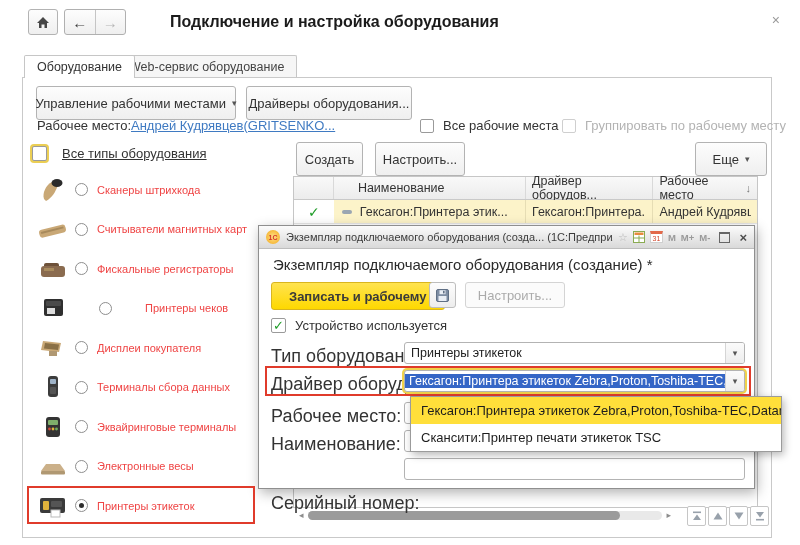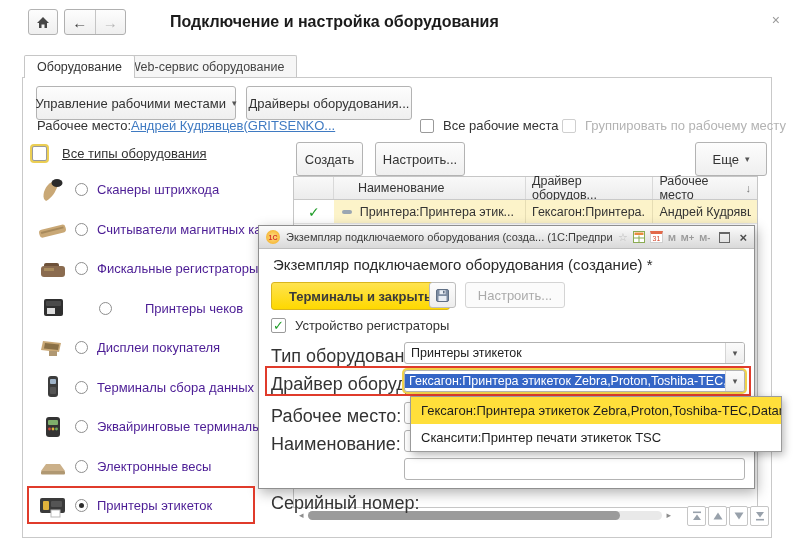--- a/index.html
+++ b/index.html
@@ -31,21 +31,21 @@
       display:inline-flex;align-items:center;justify-content:center;box-sizing:border-box;}
   .checkbox.disabled{border-color:#cfcfcf;}
   .checkbox.focused{box-shadow:0 0 0 2px #ebce54;}
   .lbl-disabled{color:#b3b3b3;}
   
   .side-item{position:absolute;left:8px;width:252px;height:39px;display:flex;align-items:center;cursor:default;}
   .side-icon{width:44px;display:flex;justify-content:center;}
   .radio{width:13px;height:13px;border:1px solid #8e8e8e;border-radius:50%;background:#fff;
       margin-right:9px;display:inline-flex;align-items:center;justify-content:center;box-sizing:border-box;flex:none;}
   .radio.sel::after{content:'';width:5px;height:5px;border-radius:50%;background:#2e2e2e;}
-  .side-label{font-size:13px;color:#4c1d95;white-space:nowrap;}
+  .side-label{font-size:11px;color:#ef4444;white-space:nowrap;}
   .red-box{border:2px solid #e03b2b;box-sizing:border-box;pointer-events:none;z-index:26;}
   
   .table{left:270px;top:98px;width:465px;height:332px;border:1px solid #c6c6c6;box-sizing:border-box;background:#fff;}
   .thead{display:flex;height:22px;background:linear-gradient(#f9f9f9,#ececec);border-bottom:1px solid #c9c9c9;
       font-size:12.5px;color:#333;}
   .th{display:flex;align-items:center;padding:0 6px;border-right:1px solid #d9d9d9;box-sizing:border-box;}
   .trow{display:flex;height:23px;font-size:12.5px;border-bottom:1px solid #e7e7e7;}
   .td{display:flex;align-items:center;padding:0 6px;box-sizing:border-box;overflow:hidden;white-space:nowrap;}
   .td.yel{background:#fcf3c9;border-right:1px solid #e6ddb4;}
   .chk-green{color:#1f9c28;font-weight:bold;font-size:14px;}
@@ -274,21 +274,21 @@
           <span>Рабочее место</span>
           <span class="sort-ic">↓</span>
         </div>
       </div>
       <div class="trow">
         <div class="td" style="width:40px;justify-content:center;">
             <span class="chk-green">✓</span>
           </div>
         <div class="td yel" style="width:193px;">
             <span class="dash-ic"></span>
-            <span style="overflow:hidden;">Принтера:Принтера этик...</span>
+            <span style="overflow:hidden;">Гексагон:Принтера этик...</span>
           </div>
         <div class="td yel" style="width:128px;">
             <span style="overflow:hidden;">Гексагон:Принтера...</span>
           </div>
         <div class="td yel" style="width:104px;border-right:none;">
             <span style="overflow:hidden;">Андрей Кудрявцев...</span>
           </div>
       </div>
     </div>
 
@@ -345,39 +345,39 @@
       <span class="m-lbl">M</span>
       <span class="m-lbl">M+</span>
       <span class="m-lbl">M-</span>
       <span class="max-ic"></span>
       <span class="x-ic">×</span>
     </div>
 
     <div class="dlg-heading">Экземпляр подключаемого оборудования (создание) *</div>
 
     <div class="btn-save">
-        <span>Терминалы и закрыть</span>
+        <span>Записать и рабочему</span>
       </div>
     <div class="btn-floppy">
       <svg width="13" height="13" viewBox="0 0 13 13">
           <rect x="0.5" y="0.5" width="12" height="12" rx="1.5" fill="#7d8da3" stroke="#5f6f85"></rect>
           <rect x="3.5" y="1.2" width="6" height="4" fill="#e9eef5"></rect>
           <rect x="7" y="1.8" width="1.6" height="2.6" fill="#5f6f85"></rect>
           <rect x="2.5" y="7" width="8" height="5" fill="#e9eef5"></rect>
         </svg>
     </div>
     <div class="btn-disabled">
         <span>Настроить...</span>
       </div>
 
     <div class="dlg-check">
       <span class="checkbox">
           <span class="chk-green" style="font-size:13px;">✓</span>
         </span>
-      <span>Устройство регистраторы</span>
+      <span>Устройство используется</span>
     </div>
 
     <span class="frow-label" style="top:120px;">Тип оборудования:</span>
     <div class="field" style="top:116px;">
       <span class="field-val">Принтеры этикеток</span>
       <span class="combo">
           <span>▾</span>
         </span>
     </div>
 

